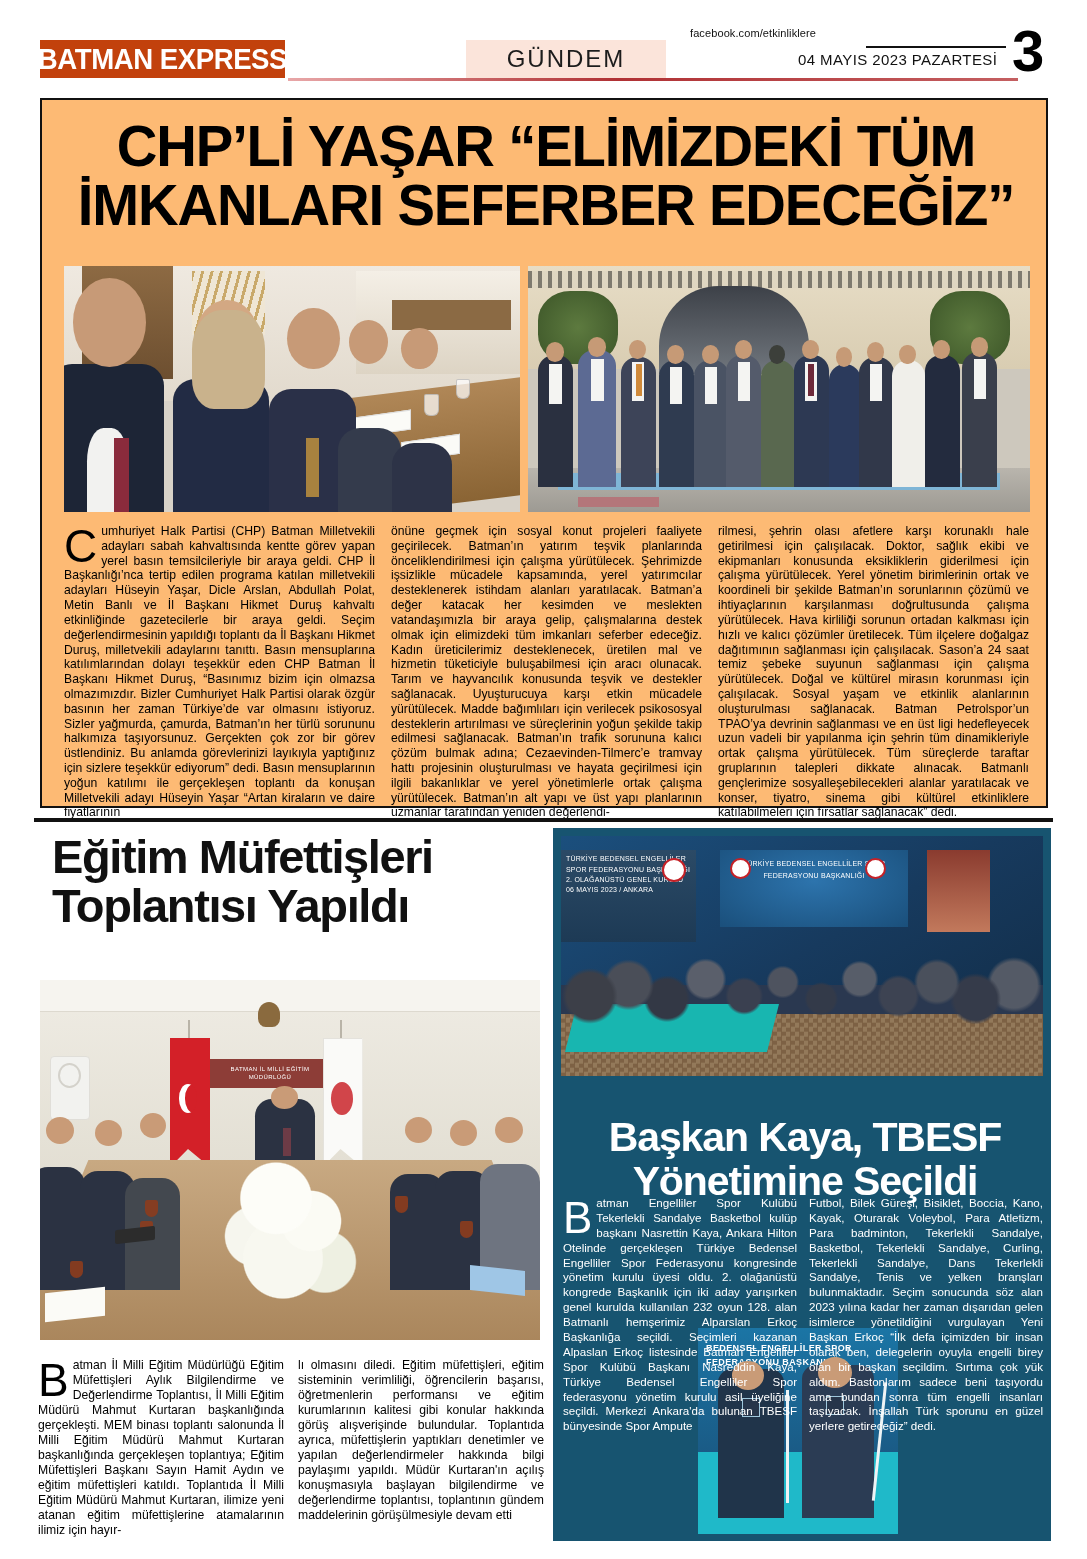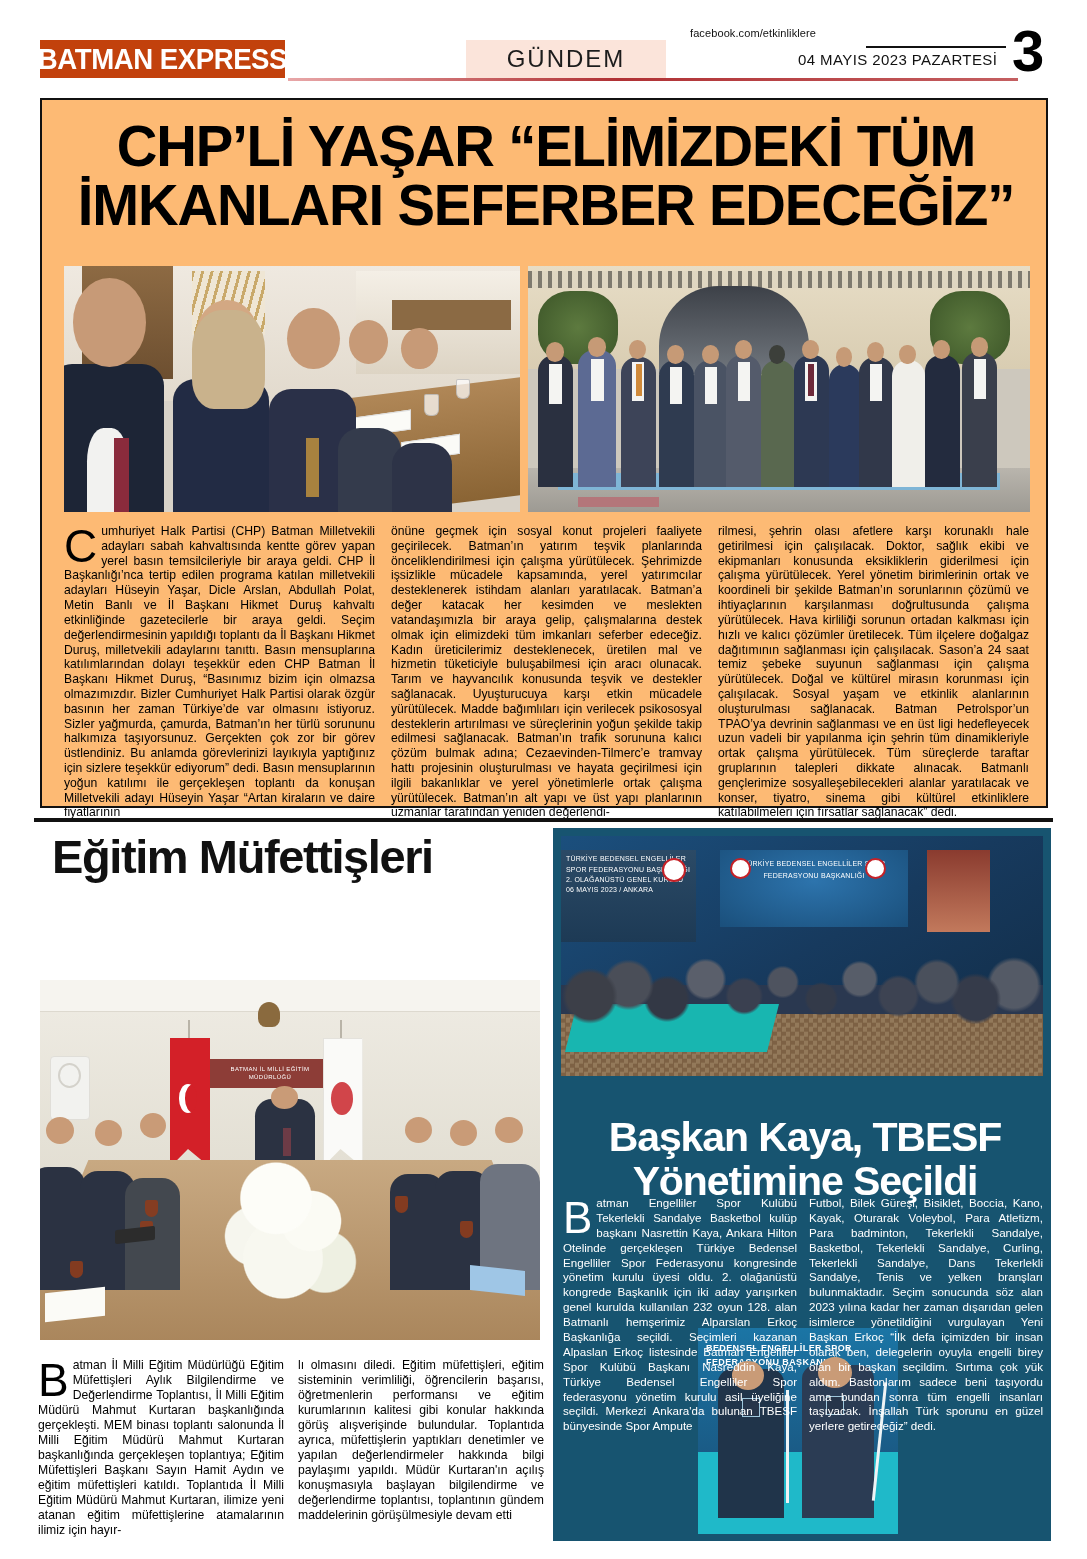--- a/index.html
+++ b/index.html
@@ -537,20 +537,21 @@
       <div class="col"><span class="dropcap">C</span><span>umhuriyet Halk Partisi (CHP) Batman Milletvekili adayları sabah kahvaltısında kentte görev yapan yerel basın temsilcileriyle bir araya geldi. CHP İl Başkanlığı’nca tertip edilen programa katılan milletvekili adayları Hüseyin Yaşar, Dicle Arslan, Abdullah Polat, Metin Banlı ve İl Başkanı Hikmet Duruş kahvaltı etkinliğinde gazetecilerle bir araya geldi. Seçim değerlendirmesinin yapıldığı toplantı da İl Başkanı Hikmet Duruş, milletvekili adaylarını tanıttı. Basın mensuplarına katılımlarından dolayı teşekkür eden CHP Batman İl Başkanı Hikmet Duruş, “Basınımız bizim için olmazsa olmazımızdır. Bizler Cumhuriyet Halk Partisi olarak özgür basının her zaman Türkiye’de var olmasını istiyoruz. Sizler yağmurda, çamurda, Batman’ın her türlü sorununu halkımıza taşıyorsunuz. Gerçekten çok zor bir görev üstlendiniz. Bu anlamda görevlerinizi layıkıyla yaptığınız için sizlere teşekkür ediyorum” dedi. Basın mensuplarının yoğun katılımı ile gerçekleşen toplantı da konuşan Milletvekili adayı Hüseyin Yaşar “Artan kiraların ve daire fiyatlarının</span></div>
       <div class="col">önüne geçmek için sosyal konut projeleri faaliyete geçirilecek. Batman’ın yatırım teşvik planlarında önceliklendirilmesi için çalışma yürütülecek. Şehrimizde işsizlikle mücadele kapsamında, yerel yatırımcılar desteklenerek istihdam alanları yaratılacak.  Batman’a değer katacak her kesimden ve meslekten vatandaşımızla bir araya gelip, çalışmalarına destek olmak için elimizdeki tüm imkanları seferber edeceğiz. Kadın üreticilerimiz desteklenecek, üretilen mal ve hizmetin tüketiciyle buluşabilmesi için aracı olunacak.  Tarım ve hayvancılık konusunda teşvik ve destekler sağlanacak. Uyuşturucuya karşı etkin mücadele yürütülecek. Madde bağımlıları için verilecek psikososyal desteklerin artırılması ve süreçlerinin yoğun şekilde takip edilmesi sağlanacak. Batman’ın trafik sorununa kalıcı çözüm bulmak adına; Cezaevinden-Tilmerc’e tramvay hattı projesinin oluşturulması ve hayata geçirilmesi için ilgili bakanlıklar ve yerel yönetimlerle ortak çalışma yürütülecek. Batman’ın alt yapı ve üst yapı planlarının uzmanlar tarafından yeniden değerlendi-</div>
       <div class="col">rilmesi, şehrin olası afetlere karşı korunaklı hale getirilmesi için çalışılacak. Doktor, sağlık ekibi ve ekipmanları konusunda eksikliklerin giderilmesi için çalışma yürütülecek. Yerel yönetim birimlerinin ortak ve koordineli bir şekilde Batman’ın sorunlarının çözümü ve ihtiyaçlarının karşılanması doğrultusunda çalışma yürütülecek. Hava kirliliği sorunun ortadan kalkması için hızlı ve kalıcı çözümler üretilecek. Tüm ilçelere doğalgaz dağıtımının sağlanması için çalışılacak. Sason’a 24 saat temiz şebeke suyunun sağlanması için çalışma yürütülecek. Doğal ve kültürel mirasın korunması için çalışılacak. Sosyal yaşam ve etkinlik alanlarının oluşturulması sağlanacak. Batman Petrolspor’un TPAO’ya devrinin sağlanması ve en üst ligi hedefleyecek uzun vadeli bir yapılanma için şehrin tüm dinamikleriyle ortak çalışma yürütülecek. Tüm süreçlerde taraftar gruplarının talepleri dikkate alınacak. Batmanlı gençlerimize sosyalleşebilecekleri alanlar yaratılacak ve konser, tiyatro, sinema gibi kültürel etkinliklere katılabilmeleri için fırsatlar sağlanacak” dedi.</div>
     </div>
   </div>
 
   <div class="mid-rule"></div>
 
   <div class="edu-head">
     <div>Eğitim Müfettişleri</div>
+    <div>Toplantısı Yapıldı</div>
   </div>
 
   <div class="edu-photo">
     <div class="ed-wall"></div>
     <div class="ed-ceiling"></div>
     <div class="ed-bust"></div>
     <div class="ed-sign">BATMAN İL MİLLİ EĞİTİM MÜDÜRLÜĞÜ</div>
     <div class="ed-pole" style="left:29.5%;top:11%;height:6%"></div>
     <div class="ed-pole" style="left:60%;top:11%;height:6%"></div>
     <div class="ed-flag-tr"></div>

